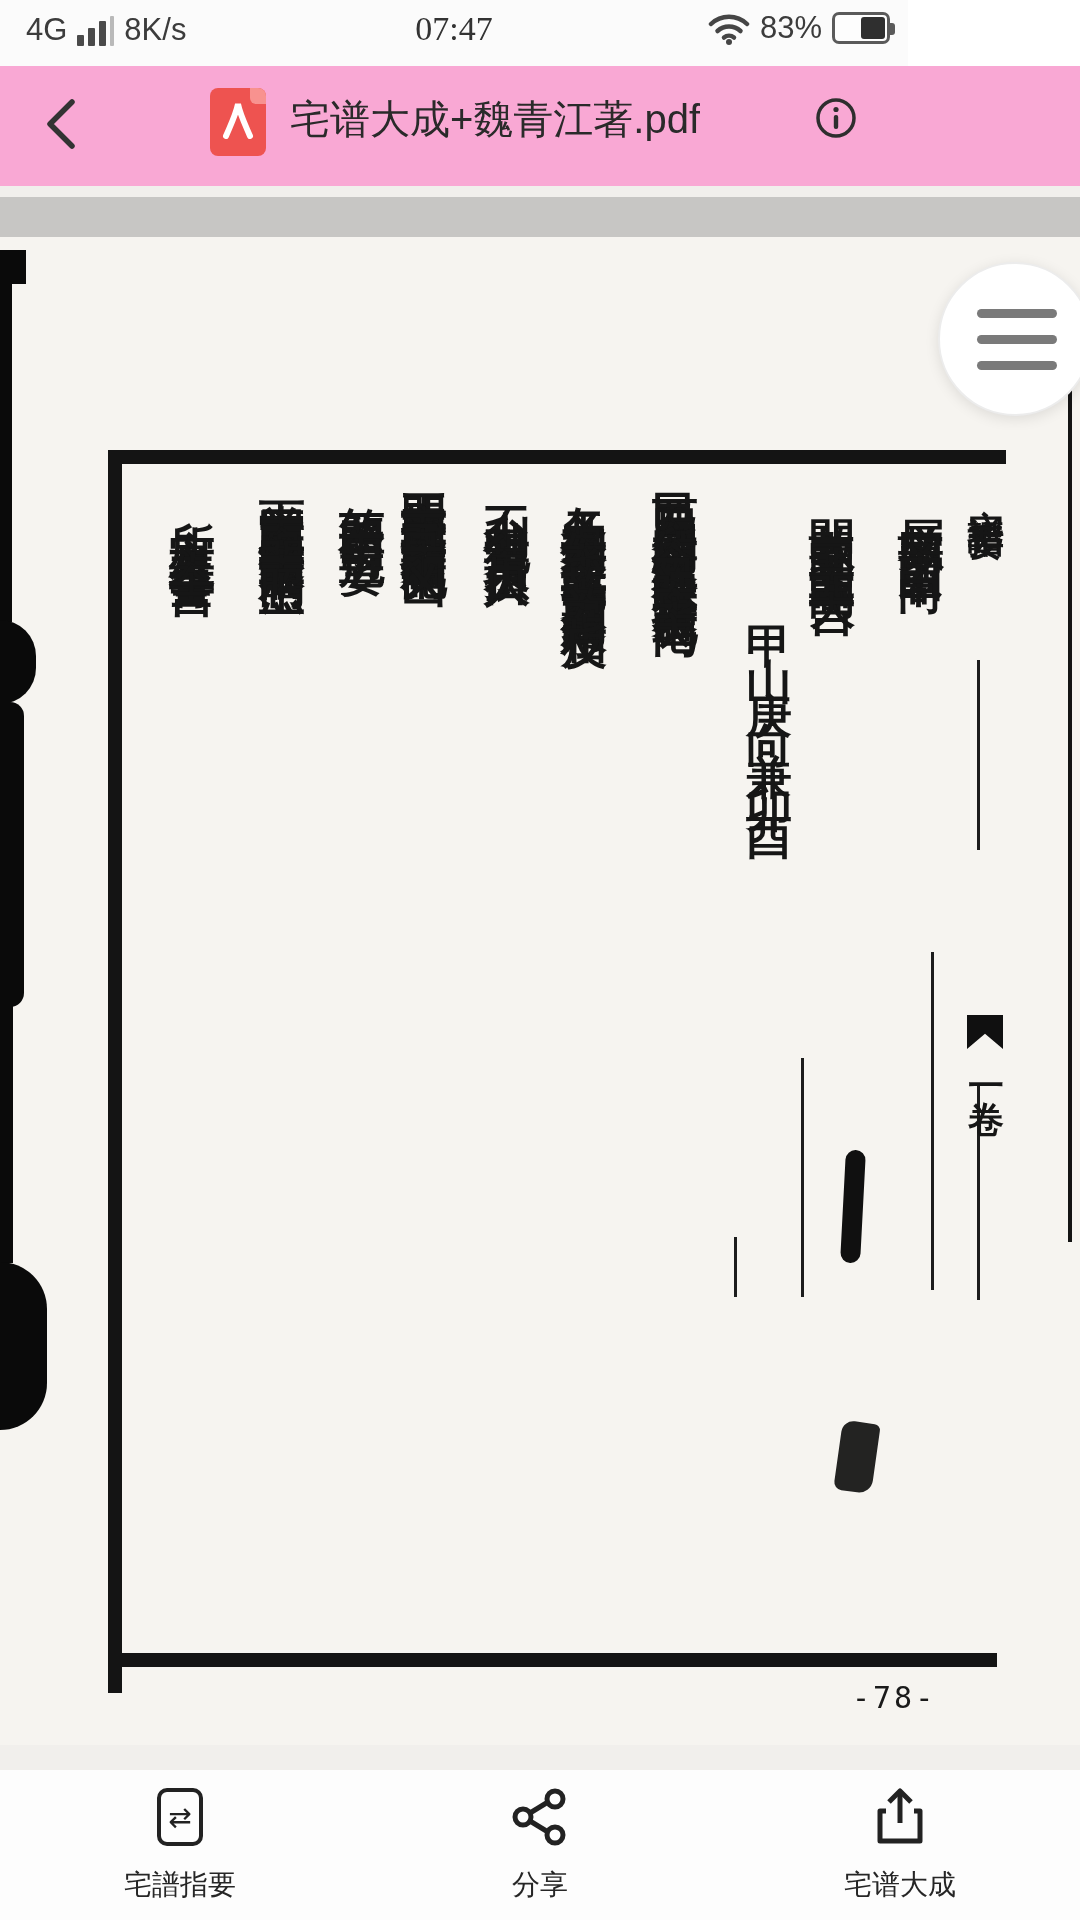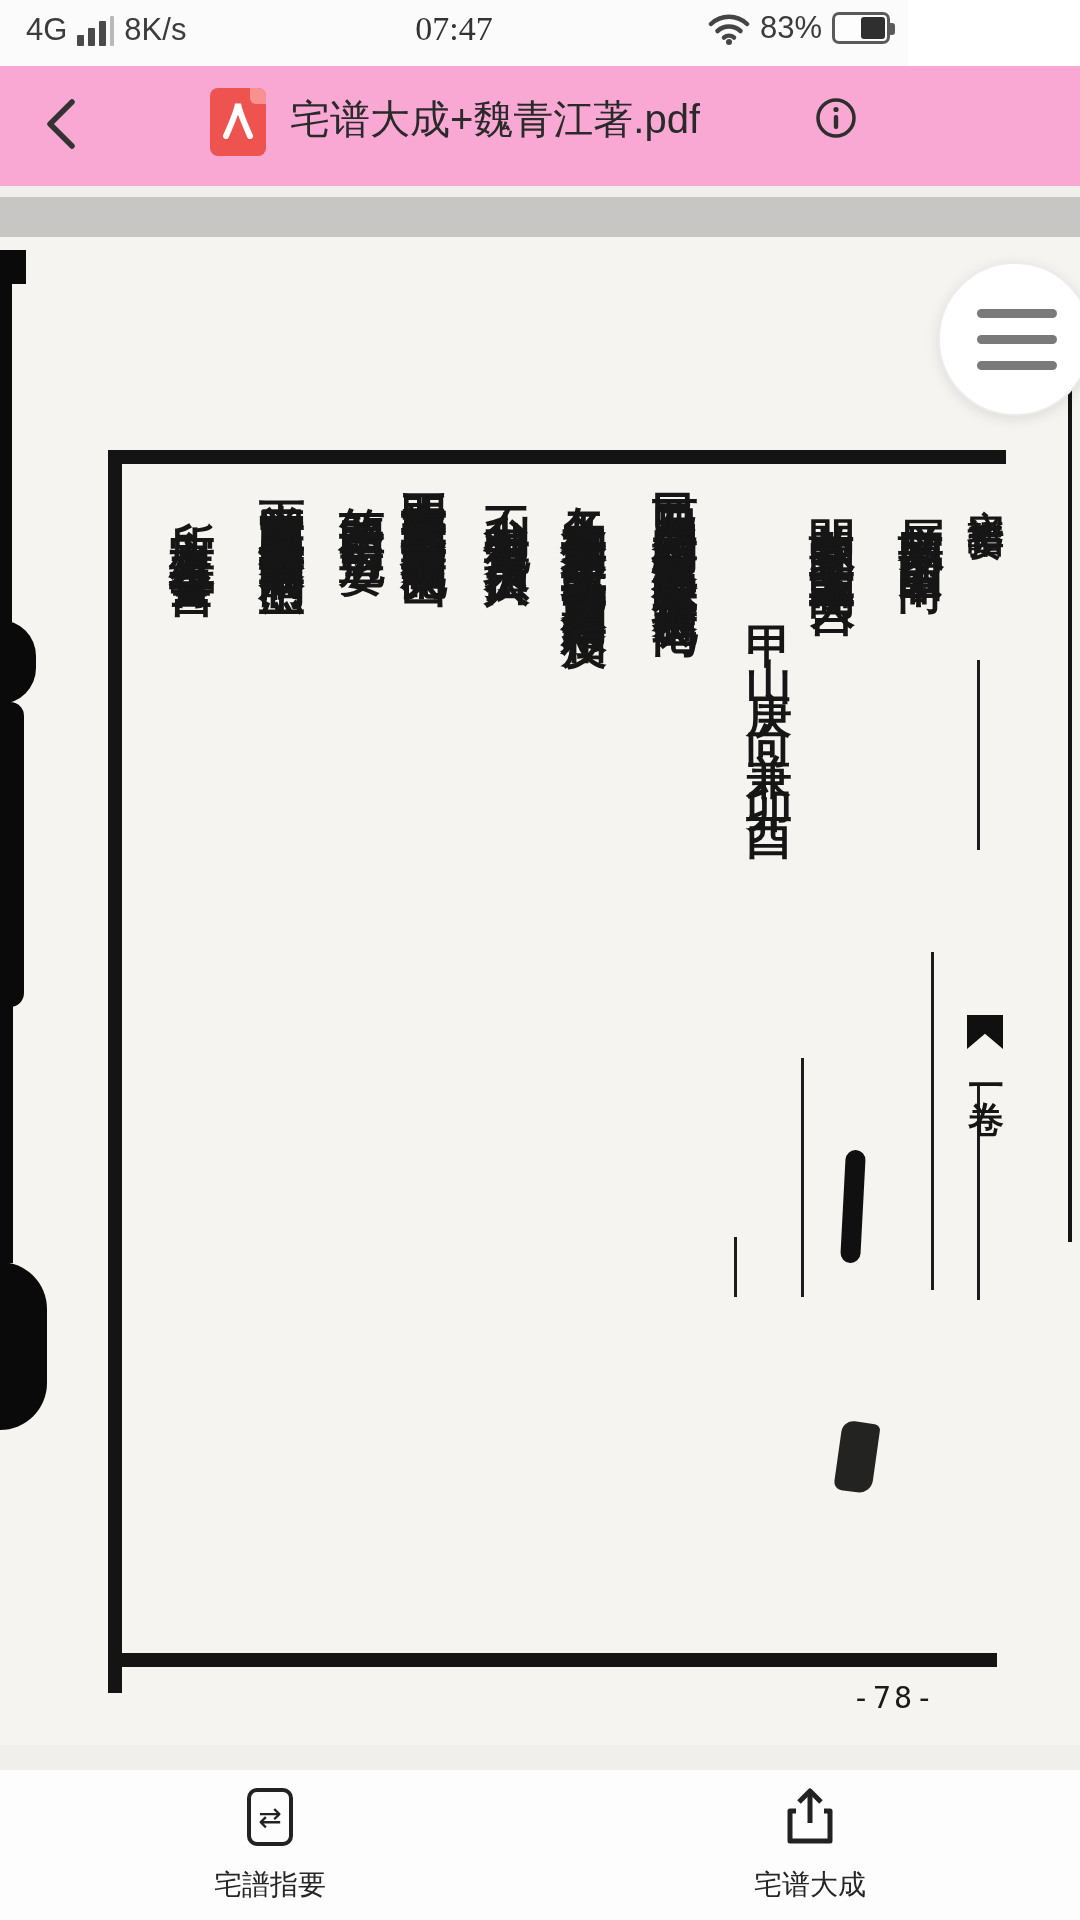--- a/index.html
+++ b/index.html
@@ -183,20 +183,32 @@
 
 <div class="toolbar">
   <div class="tb-item">
     <div class="tb-icon">
         <span class="convert-box">⇄</span>
       </div>
     <div class="tb-label">宅譜指要</div>
   </div>
   <div class="tb-item">
     <div class="tb-icon">
+      <svg width="56" height="58" viewBox="0 0 56 58">
+        <circle cx="43" cy="11" r="8" fill="none" stroke="#222" stroke-width="5"></circle>
+        <circle cx="11" cy="29" r="8" fill="none" stroke="#222" stroke-width="5"></circle>
+        <circle cx="43" cy="47" r="8" fill="none" stroke="#222" stroke-width="5"></circle>
+        <line x1="18" y1="25" x2="36" y2="14" stroke="#222" stroke-width="5"></line>
+        <line x1="18" y1="33" x2="36" y2="44" stroke="#222" stroke-width="5"></line>
+      </svg>
+    </div>
+    <div class="tb-label">分享</div>
+  </div>
+  <div class="tb-item">
+    <div class="tb-icon">
       <svg width="56" height="60" viewBox="0 0 56 60">
         <path d="M14 24 H8 V54 H48 V24 H42" fill="none" stroke="#222" stroke-width="5" stroke-linejoin="round"></path>
         <line x1="28" y1="4" x2="28" y2="36" stroke="#222" stroke-width="5"></line>
         <polyline points="17,15 28,4 39,15" fill="none" stroke="#222" stroke-width="5" stroke-linejoin="round"></polyline>
       </svg>
     </div>
     <div class="tb-label">宅谱大成</div>
   </div>
 </div>
 

